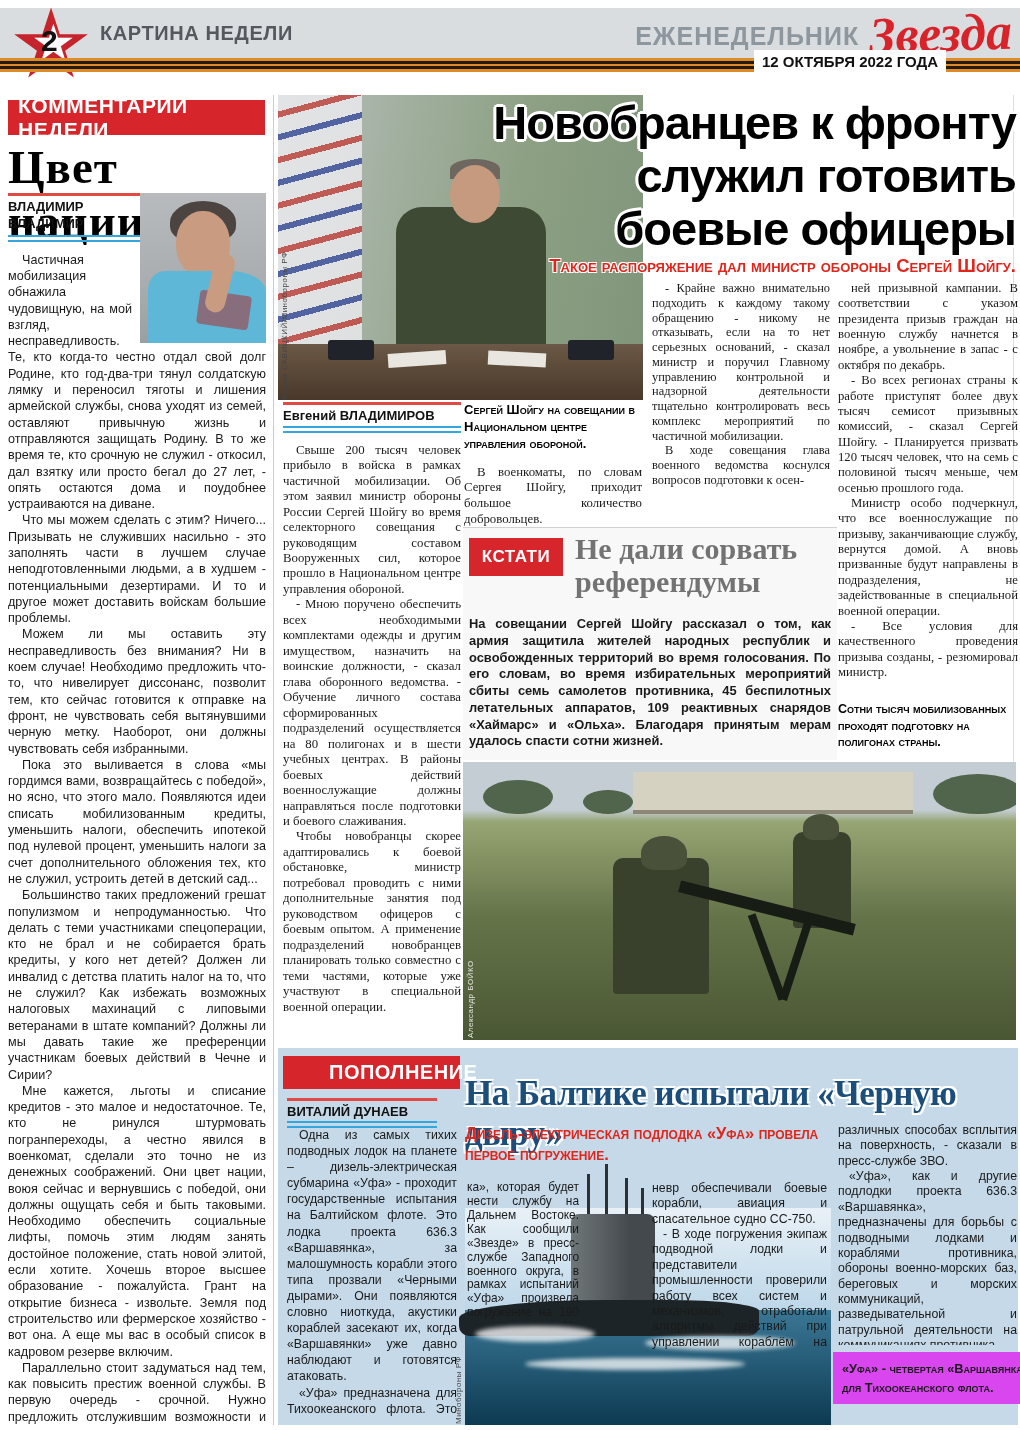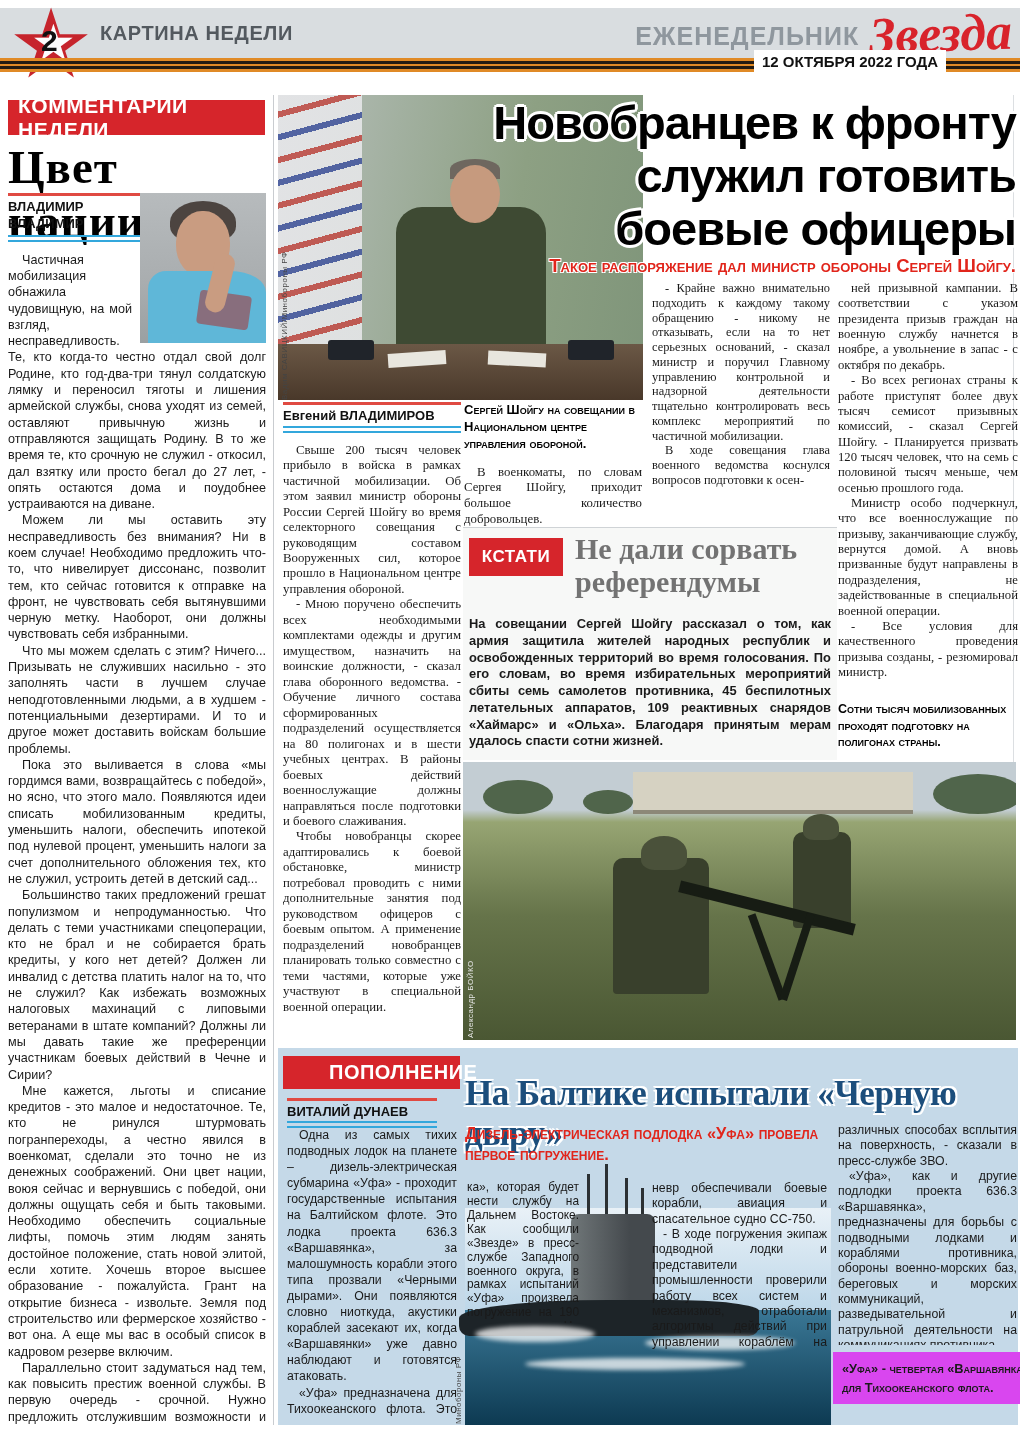--- a/index.html
+++ b/index.html
@@ -156,22 +156,22 @@
       <div class="face"></div>
       <div class="shirt"></div>
       <div class="print"></div>
       <div class="arm"></div>
     </div>
     <div class="byline" style="margin-bottom:10px;">
       <span>ВЛАДИМИР ВЛАДИМИР</span>
       <div class="rules"></div>
     </div>
     <p>Частичная мобилизация обнажила чудовищную, на мой взгляд, несправедливость. Те, кто когда-то честно отдал свой долг Родине, кто год-два-три тянул солдатскую лямку и переносил тяготы и лишения армейской службы, снова уходят из семей, оставляют привычную жизнь и отправляются защищать Родину. В то же время те, кто срочную не служил - откосил, дал взятку или просто бегал до 27 лет, - опять остаются дома и поудобнее устраиваются на диване.</p>
+    <p>Что мы можем сделать с этим? Ничего... Призывать не служивших насильно - это заполнять части в лучшем случае неподготовленными людьми, а в худшем - потенциальными дезертирами. И то и другое может доставить войскам большие проблемы.</p>
     <p>Можем ли мы оставить эту несправедливость без внимания? Ни в коем случае! Необходимо предложить что-то, что нивелирует диссонанс, позволит тем, кто сейчас готовится к отправке на фронт, не чувствовать себя вытянувшими черную метку. Наоборот, они должны чувствовать себя избранными.</p>
-    <p>Что мы можем сделать с этим? Ничего... Призывать не служивших насильно - это заполнять части в лучшем случае неподготовленными людьми, а в худшем - потенциальными дезертирами. И то и другое может доставить войскам большие проблемы.</p>
     <p>Пока это выливается в слова «мы гордимся вами, возвращайтесь с победой», но ясно, что этого мало. Появляются идеи списать мобилизованным кредиты, уменьшить налоги, обеспечить ипотекой под нулевой процент, уменьшить налоги за счет дополнительного обложения тех, кто не служил, устроить детей в детский сад...</p>
     <p>Большинство таких предложений грешат популизмом и непродуманностью. Что делать с теми участниками спецоперации, кто не брал и не собирается брать кредиты, у кого нет детей? Должен ли инвалид с детства платить налог на то, что не служил? Как избежать возможных налоговых махинаций с липовыми ветеранами в штате компаний? Должны ли мы давать такие же преференции участникам боевых действий в Чечне и Сирии?</p>
     <p>Мне кажется, льготы и списание кредитов - это малое и недостаточное. Те, кто не ринулся штурмовать погранпереходы, а честно явился в военкомат, сделали это точно не из денежных соображений. Они цвет нации, воюя сейчас и вернувшись с победой, они должны ощущать себя и быть таковыми. Необходимо обеспечить социальные лифты, помочь этим людям занять достойное положение, стать новой элитой, если хотите. Хочешь второе высшее образование - пожалуйста. Грант на открытие бизнеса - извольте. Земля под строительство или фермерское хозяйство - вот она. А еще мы вас в особый список в кадровом резерве включим.</p>
     <p>Параллельно стоит задуматься над тем, как повысить престиж военной службы. В первую очередь - срочной. Нужно предложить отслужившим возможности и привилегии, недоступные тем, кто откосил. Когда-то молодому парню было стыдно признаться девушке, что он не был в армии. Это воспринималось как ущербность. В обновленной, очистившейся России, мне кажется, должно быть примерно так же.</p>
   </div>
 
   <div class="abs photo-shoigu">
     <div class="ph-flags"></div>
     <div class="ph-figure"></div>
     <div class="ph-hairs"></div>

